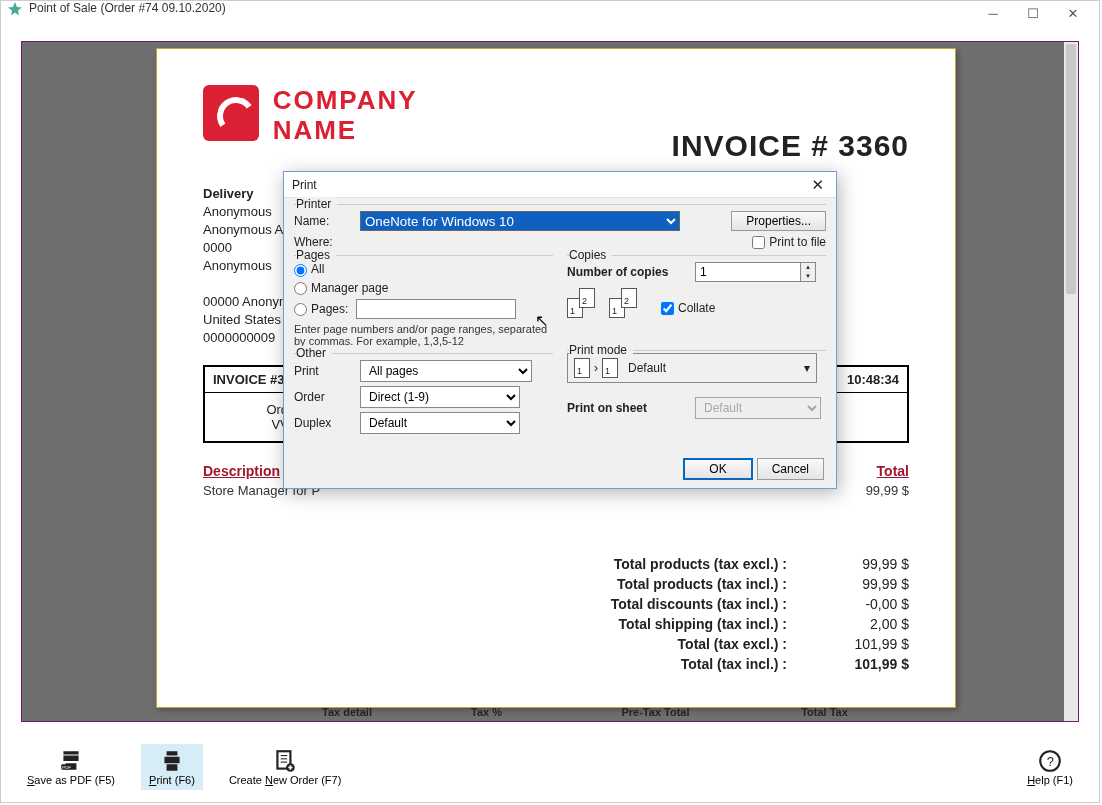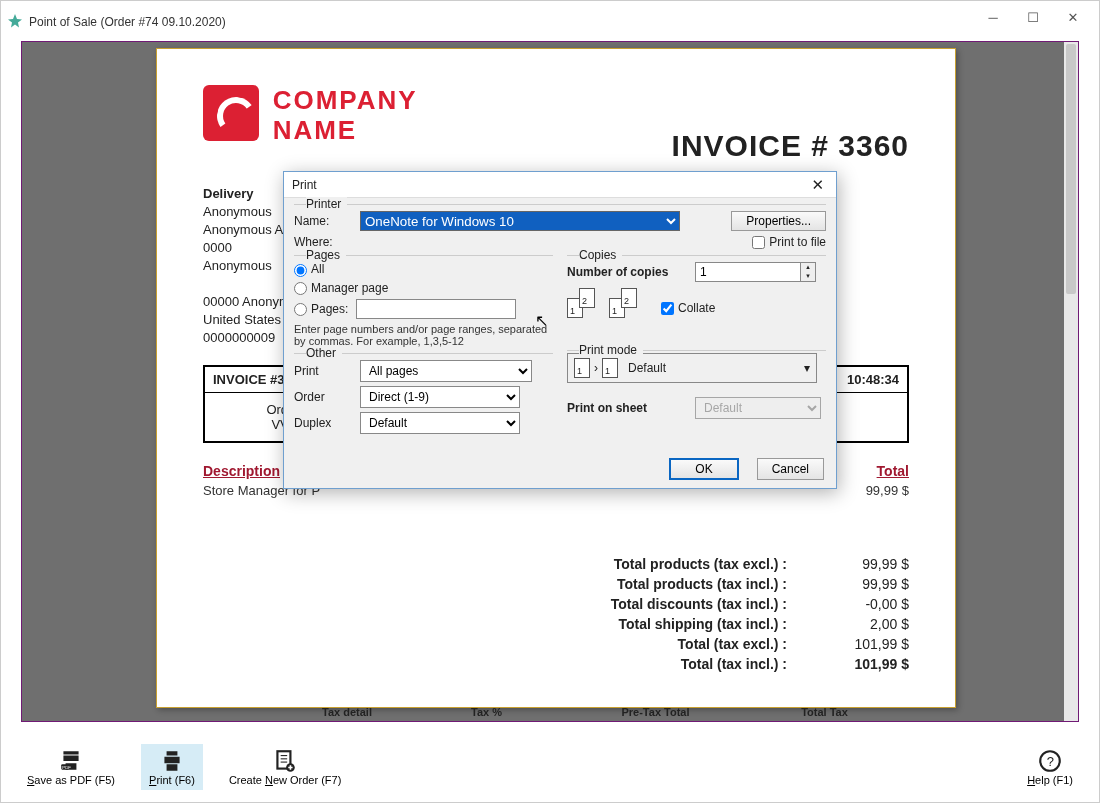--- a/index.html
+++ b/index.html
@@ -1,20 +1,20 @@
 <!DOCTYPE html>
 <html><head>
 <meta charset="utf-8">
 <style>
 * { box-sizing: border-box; margin: 0; padding: 0; font-family: "Segoe UI", Tahoma, sans-serif; }
 body { width: 1102px; height: 805px; background: #fff; overflow: hidden; position: relative; }
 
 
 .window { width: 1100px; height: 803px; border: 1px solid #ccc; position: relative; background: #fff; }
-.titlebar { height: 28px; display: flex; align-items: flex-end; padding: 0 6px; font-size: 12px; color: #333; }
+.titlebar { height: 28px; display: flex; align-items: flex-start; padding: 0 6px; font-size: 12px; color: #333; }
 .titlebar .app-icon { width: 16px; height: 16px; margin-right: 6px; }
 .titlebar .spacer { flex: 1; }
 .titlebar .winbtn { width: 40px; height: 24px; display: flex; align-items: center; justify-content: center; color: #555; font-size: 13px; }
 
 
 .preview-wrap { position: absolute; top: 40px; left: 20px; right: 20px; bottom: 80px; background: #6f6f6f; border: 1px solid #701a75; overflow: hidden; }
 .preview-scrollbar { position: absolute; right: 0; top: 0; bottom: 0; width: 14px; background: #e8e8e8; }
 .preview-scrollbar .thumb { position: absolute; left: 2px; right: 2px; top: 2px; height: 250px; background: #c8c8c8; border-radius: 2px; }
 
 .page { position: absolute; left: 134px; top: 6px; width: 800px; height: 660px; background: #fff; border: 1px solid #c8a030; box-shadow: 2px 2px 6px rgba(0,0,0,.3); padding: 36px 46px; font-size: 13px; color: #222; }
@@ -57,40 +57,40 @@
 .toolbtn svg { width: 26px; height: 26px; }
 .toolbtn span u { text-decoration: underline; }
 .toolbar .spacer { flex: 1; }
 
 
 .dialog { position: absolute; left: 282px; top: 170px; width: 554px; background: #f0f0f0; border: 1px solid #6f9fcf; box-shadow: 2px 4px 18px rgba(0,0,0,.3); font-size: 12px; color: #222; }
 .dialog .dlg-title { height: 26px; background: #fff; display: flex; align-items: center; padding: 0 8px; border-bottom: 1px solid #ddd; font-size: 12px; }
 .dialog .dlg-title .close { margin-left: auto; font-size: 15px; cursor: pointer; padding: 0 4px; }
 .dialog .body { padding: 6px 10px 10px; }
 .fieldset { border-top: 1px solid #ccc; margin-bottom: 6px; padding-top: 2px; position: relative; }
-.fieldset > .legend { position: absolute; top: -8px; left: 12px; background: #f0f0f0; padding-right: 6px; font-size: 12px; }
+.fieldset > .legend { position: absolute; top: -8px; left: 2px; background: #f0f0f0; padding-right: 6px; font-size: 12px; }
 .row { display: flex; align-items: center; gap: 8px; margin: 4px 0; }
 .row label.lab { width: 58px; }
 .row label.lab2 { width: 120px; font-weight: bold; }
 select.combo, input.txt { border: 1px solid #888; background: #fff; font-size: 12px; padding: 2px 4px; }
 select.sel-blue { background: #1060c0; color: #fff; border: 1px solid #666; width: 320px; height: 20px; }
 .btn { border: 1px solid #999; background: linear-gradient(#fafafa,#e4e4e4); padding: 2px 14px; font-size: 12px; cursor: pointer; }
 .btn.primary { border: 2px solid #0a66c2; padding: 2px 24px; }
 .cols { display: flex; gap: 14px; }
 .cols .left, .cols .right { flex: 1; }
 .hint { font-size: 11px; color: #333; margin: 0 0 6px; }
 .pgi { width: 20px; height: 26px; border: 1px solid #555; background: #fff; position: relative; }
 .pgi .n { position: absolute; bottom: 1px; left: 2px; font-size: 9px; }
 .pgi.small { width: 16px; height: 20px; }
 .stack { position: relative; width: 36px; height: 40px; }
 .stack .a { position: absolute; left: 0; top: 10px; }
 .stack .b { position: absolute; left: 12px; top: 0; }
 .mode-illus { display: flex; align-items: center; gap: 4px; border: 1px solid #888; padding: 4px 6px; width: 250px; }
 .mode-illus .arrow { font-size: 12px; }
-.footer { display: flex; justify-content: flex-end; gap: 18px; padding: 8px 12px; background: #f0f0f0; }
+.footer { display: flex; justify-content: flex-end; gap: 4px; padding: 8px 12px; background: #f0f0f0; }
 input[type=checkbox], input[type=radio] { margin-right: 4px; vertical-align: middle; }
 .num-wrap { display: flex; }
 .num-wrap input { width: 106px; }
 .spin { display: flex; flex-direction: column; border: 1px solid #888; border-left: none; }
 .spin div { width: 14px; height: 9px; font-size: 7px; text-align: center; line-height: 8px; background: #eee; }
 
 .cursor { position: absolute; left: 534px; top: 310px; font-size: 16px; pointer-events: none; }
 </style>
 </head>
 <body>

